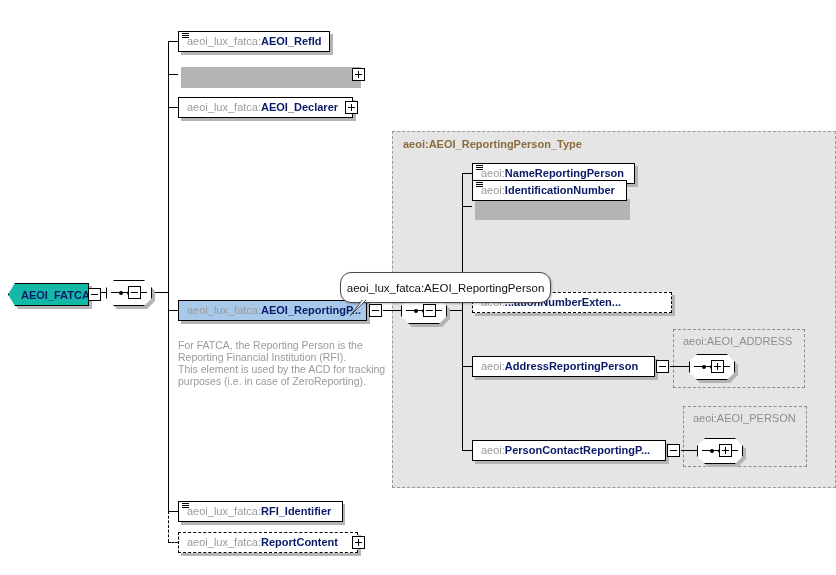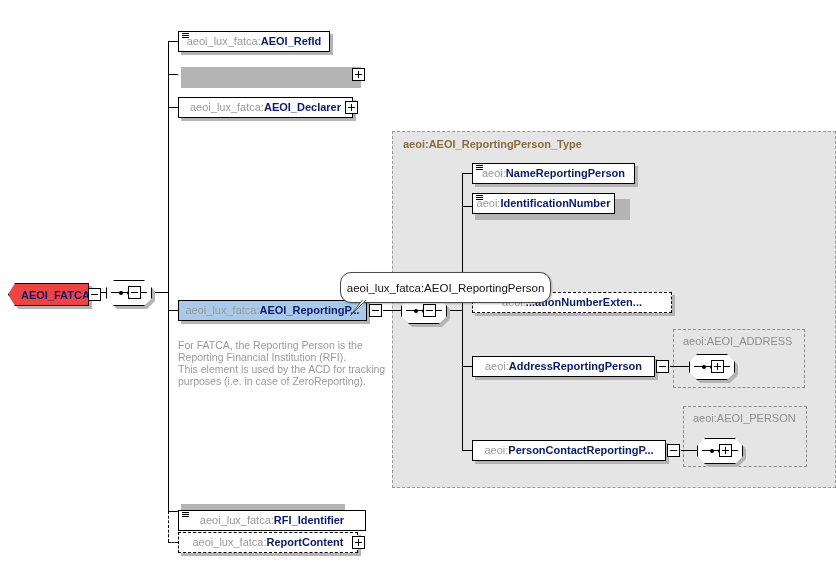--- a/index.html
+++ b/index.html
@@ -53,21 +53,20 @@
   
   .node {
     position: absolute;
     box-sizing: border-box;
     background: #ffffff;
     border: 1px solid #000000;
     height: 21px;
     display: flex;
     align-items: center;
     white-space: nowrap;
-    justify-content: center;
   }
   .node-shadow {
     position: absolute;
     background: #b4b4b4;
     box-sizing: border-box;
   }
   .node-label {
     font-size: 11px;
     line-height: 11px;
     padding-left: 8px;
@@ -150,21 +149,21 @@
     display: block;
     width: 4px; height: 4px;
     background: #000;
     border-radius: 50%;
   }
 
   
   .root-node {
     position: absolute;
     height: 23px;
-    background: #ef4444;
+    background: #14b8a6;
     border: 1px solid #000;
     box-sizing: border-box;
     clip-path: polygon(7px 0, 100% 0, 100% 100%, 7px 100%, 0 50%);
     display: flex;
     align-items: center;
   }
   .root-shadow {
     position: absolute;
     background: #b4b4b4;
     clip-path: polygon(7px 0, 100% 0, 100% 100%, 7px 100%, 0 50%);
@@ -313,21 +312,21 @@
     </span>
   </div>
   <div class="toggle minus" style="left:369px; top:304px;"></div>
 
   <div class="anno" style="left:178px; top:339px; width:220px;">For FATCA, the Reporting Person is the
 Reporting Financial Institution (RFI).
 This element is used by the ACD for tracking
 purposes (i.e. in case of ZeroReporting).</div>
 
   <div class="node-shadow" style="left:181px; top:504px; width:164px; height:21px;"></div>
-  <div class="node" style="left:178px; top:501px; width:188px;margin-top:9px;">
+  <div class="node" style="left:178px; top:501px; width:165px;">
     <span class="eqmark">
         <i></i>
         <i></i>
         <i></i>
       </span>
     <span class="node-label">
       <span class="ns">aeoi_lux_fatca:</span><span class="nm">RFI_Identifier</span>
     </span>
   </div>
 
@@ -357,21 +356,21 @@
         <i></i>
         <i></i>
         <i></i>
       </span>
     <span class="node-label">
       <span class="ns">aeoi:</span><span class="nm">NameReportingPerson</span>
     </span>
   </div>
 
   <div class="node-shadow" style="left:475px; top:199px; width:155px; height:21px;"></div>
-  <div class="node" style="left:472px; top:193px; width:143px;">
+  <div class="node" style="left:472px; top:180px; width:155px;">
     <span class="eqmark">
         <i></i>
         <i></i>
         <i></i>
       </span>
     <span class="node-label">
       <span class="ns">aeoi:</span><span class="nm">IdentificationNumber</span>
     </span>
   </div>
 

